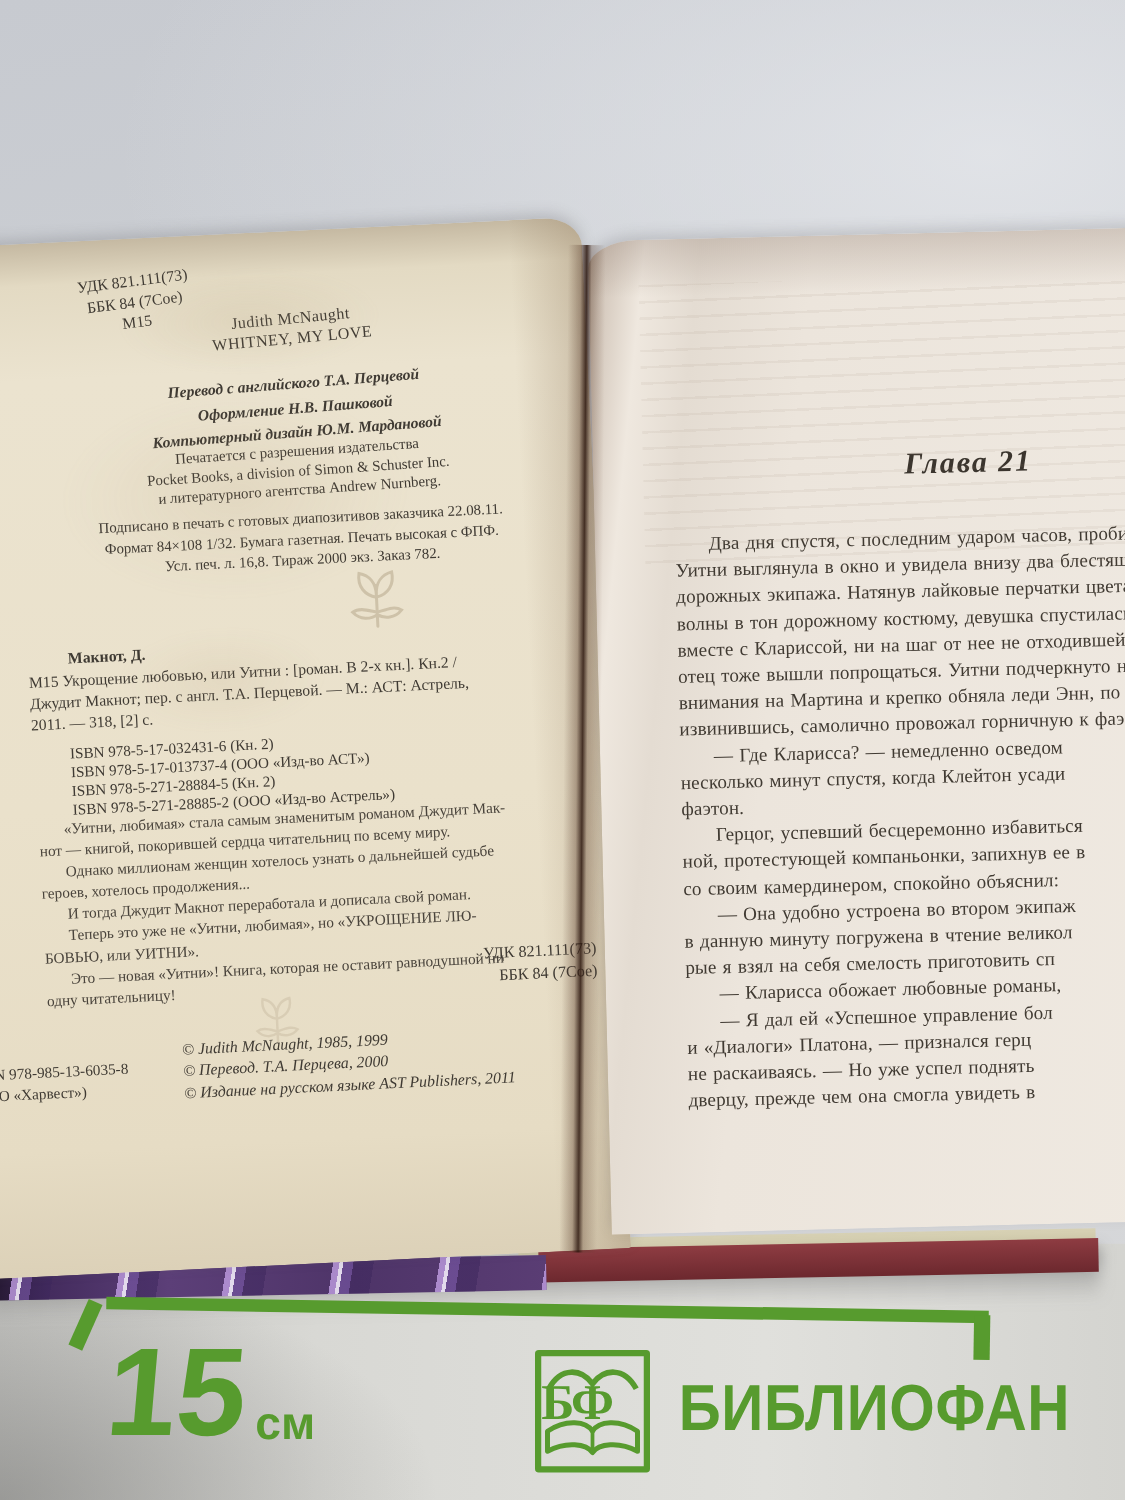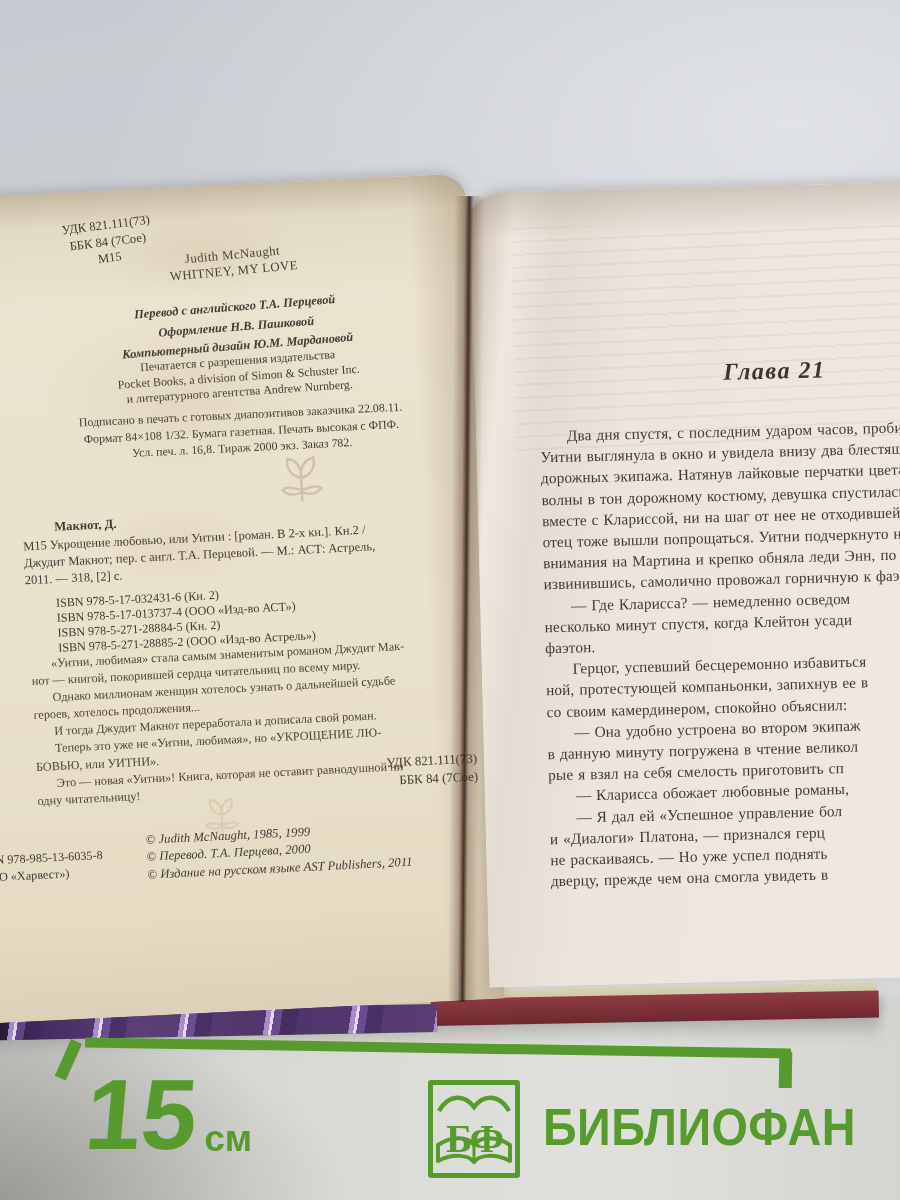--- a/index.html
+++ b/index.html
@@ -129,22 +129,22 @@
   .ruler-corner{position:absolute;left:779px;top:1052px;width:13px;height:36px;background:var(--green);transform:rotate(.9deg);}
   .ruler-label{position:absolute;left:86px;top:1062px;display:flex;align-items:flex-end;color:var(--green);
     font-family:"Liberation Sans","DejaVu Sans",sans-serif;font-weight:700;}
   .ruler-label .num{font-size:100px;line-height:105px;transform:skewX(-5deg);}
   .ruler-label .unit{font-size:37px;line-height:37px;margin:0 0 10px 7px;}
   
   .logo{position:absolute;left:0;top:0;z-index:6;color:var(--green);}
   .logo-box{position:absolute;left:428px;top:1080px;width:82px;height:88px;border:5px solid var(--green);border-radius:3px;}
   .logo-box svg{position:absolute;left:0;top:0;}
   .monogram{
-    position:absolute;left:0;top:13px;width:100%;text-align:center;
-    font-family:"Liberation Serif","DejaVu Serif",serif;font-weight:700;font-size:40px;letter-spacing:-2px;margin-top:17px;
+    position:absolute;left:0;top:13px;width:100%;
+    font-family:"Liberation Serif","DejaVu Serif",serif;font-weight:700;font-size:40px;letter-spacing:-2px;
   }
   .logo-text{
     position:absolute;left:543px;top:1097px;
     font-family:"Liberation Sans","DejaVu Sans",sans-serif;font-weight:800;font-size:52px;
     transform:scaleX(.9);transform-origin:0 50%;letter-spacing:.5px;white-space:nowrap;
   }
 </style>
 </head>
 <body>
 

